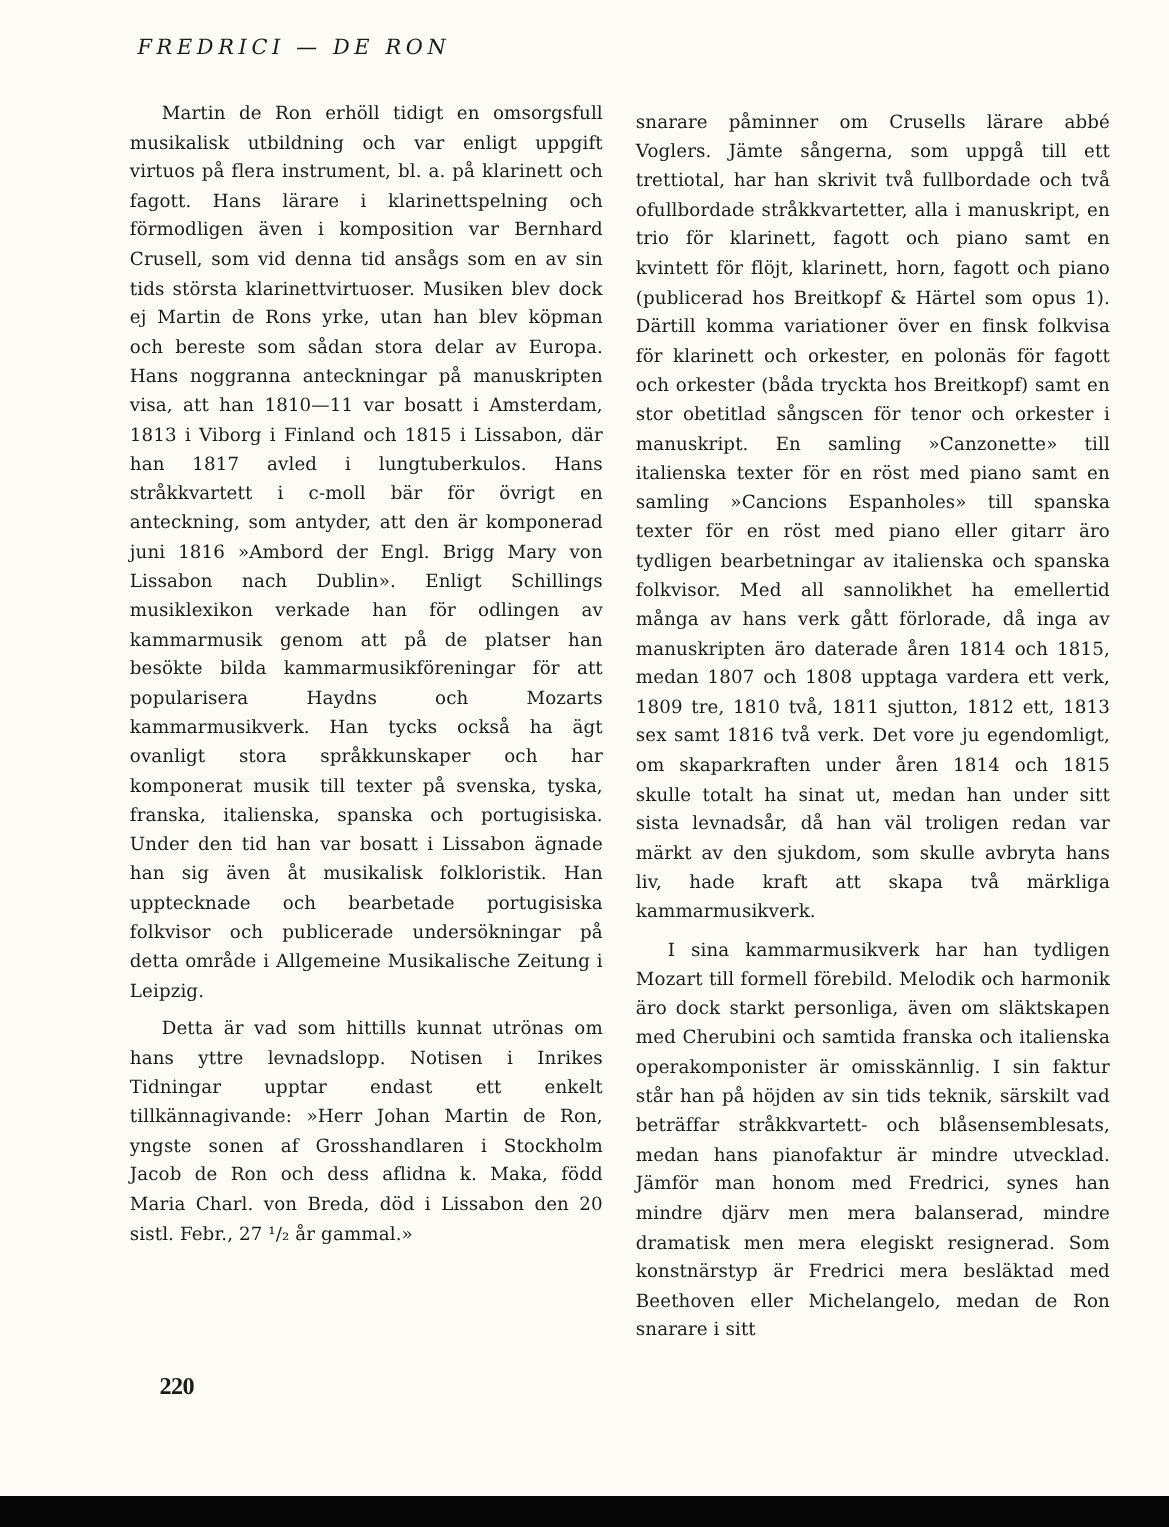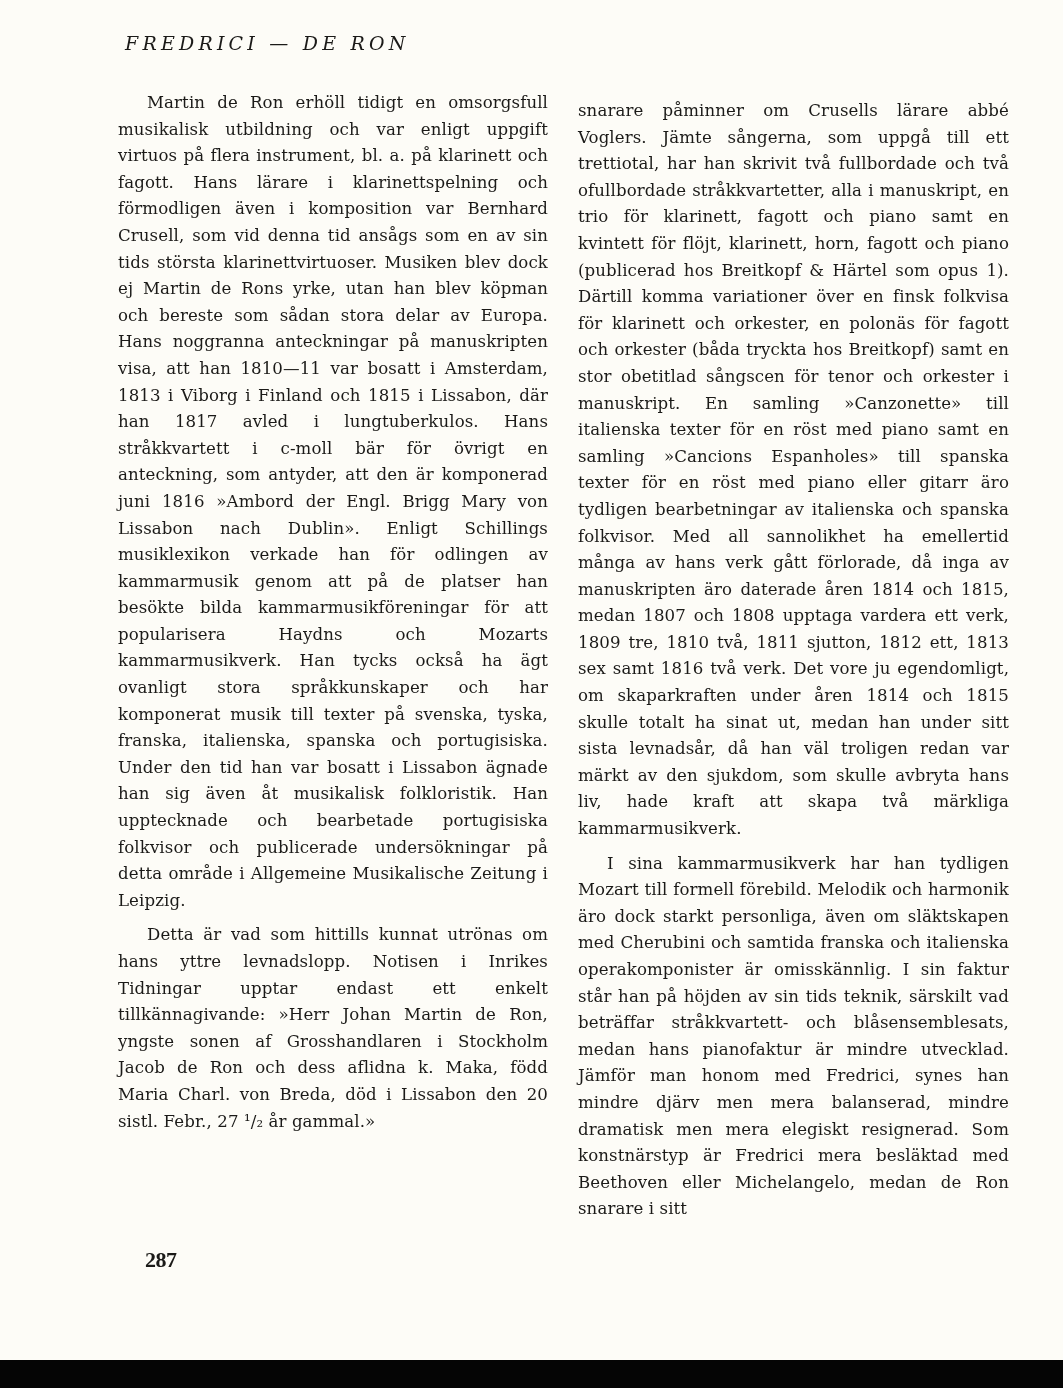--- a/index.html
+++ b/index.html
@@ -75,15 +75,15 @@
 <div class="column col-left">
   <p class="paragraph">Martin de Ron erhöll tidigt en omsorgsfull musikalisk utbildning och var enligt uppgift virtuos på flera instrument, bl. a. på klarinett och fagott. Hans lärare i klarinettspelning och förmodligen även i komposition var Bernhard Crusell, som vid denna tid ansågs som en av sin tids största klarinettvirtuoser. Musiken blev dock ej Martin de Rons yrke, utan han blev köpman och bereste som sådan stora delar av Europa. Hans noggranna anteckningar på manuskripten visa, att han 1810—11 var bosatt i Amsterdam, 1813 i Viborg i Finland och 1815 i Lissabon, där han 1817 avled i lungtuberkulos. Hans stråkkvartett i c-moll bär för övrigt en anteckning, som antyder, att den är kompo­nerad juni 1816 »Ambord der Engl. Brigg Mary von Lissabon nach Dublin». Enligt Schillings musiklexikon verkade han för odlingen av kam­marmusik genom att på de platser han besökte bilda kammarmusikföreningar för att popula­risera Haydns och Mozarts kammarmusikverk. Han tycks också ha ägt ovanligt stora språk­kunskaper och har komponerat musik till tex­ter på svenska, tyska, franska, italienska, spanska och portugisiska. Under den tid han var bosatt i Lissabon ägnade han sig även åt musikalisk folkloristik. Han upptecknade och bearbetade portugisiska folkvisor och publice­rade undersökningar på detta område i All­gemeine Musikalische Zeitung i Leipzig.</p>
   <p class="paragraph">Detta är vad som hittills kunnat utrönas om hans yttre levnadslopp. Notisen i Inrikes Tid­ningar upptar endast ett enkelt tillkänna­givande: »Herr Johan Martin de Ron, yngste sonen af Grosshandlaren i Stockholm Jacob de Ron och dess aflidna k. Maka, född Maria Charl. von Breda, död i Lissabon den 20 sistl. Febr., 27 ¹/₂ år gammal.»</p>
 </div>
 
 <div class="column col-right">
   <p class="paragraph no-indent">snarare påminner om Crusells lärare abbé Vog­lers. Jämte sångerna, som uppgå till ett trettio­tal, har han skrivit två fullbordade och två ofullbordade stråkkvartetter, alla i manuskript, en trio för klarinett, fagott och piano samt en kvintett för flöjt, klarinett, horn, fagott och piano (publicerad hos Breitkopf &amp; Härtel som opus 1). Därtill komma variationer över en finsk folkvisa för klarinett och orkester, en polonäs för fagott och orkester (båda tryckta hos Breitkopf) samt en stor obetitlad sångscen för tenor och orkester i manuskript. En sam­ling »Canzonette» till italienska texter för en röst med piano samt en samling »Cancions Espanholes» till spanska texter för en röst med piano eller gitarr äro tydligen bearbetningar av italienska och spanska folkvisor. Med all sannolikhet ha emellertid många av hans verk gått förlorade, då inga av manuskripten äro daterade åren 1814 och 1815, medan 1807 och 1808 upptaga vardera ett verk, 1809 tre, 1810 två, 1811 sjutton, 1812 ett, 1813 sex samt 1816 två verk. Det vore ju egendomligt, om ska­parkraften under åren 1814 och 1815 skulle totalt ha sinat ut, medan han under sitt sista levnadsår, då han väl troligen redan var märkt av den sjukdom, som skulle avbryta hans liv, hade kraft att skapa två märkliga kammar­musikverk.</p>
   <p class="paragraph">I sina kammarmusikverk har han tydligen Mozart till formell förebild. Melodik och har­monik äro dock starkt personliga, även om släktskapen med Cherubini och samtida franska och italienska operakomponister är omisskänn­lig. I sin faktur står han på höjden av sin tids teknik, särskilt vad beträffar stråkkvartett- och blåsensemblesats, medan hans pianofaktur är mindre utvecklad. Jämför man honom med Fredrici, synes han mindre djärv men mera balanserad, mindre dramatisk men mera ele­giskt resignerad. Som konstnärstyp är Fred­rici mera besläktad med Beethoven eller Michelangelo, medan de Ron snarare i sitt</p>
 </div>
 
-<div class="page-number">287</div>
+<div class="page-number">220</div>
 
 <div class="scan-edge"></div>
 
 </body></html>

